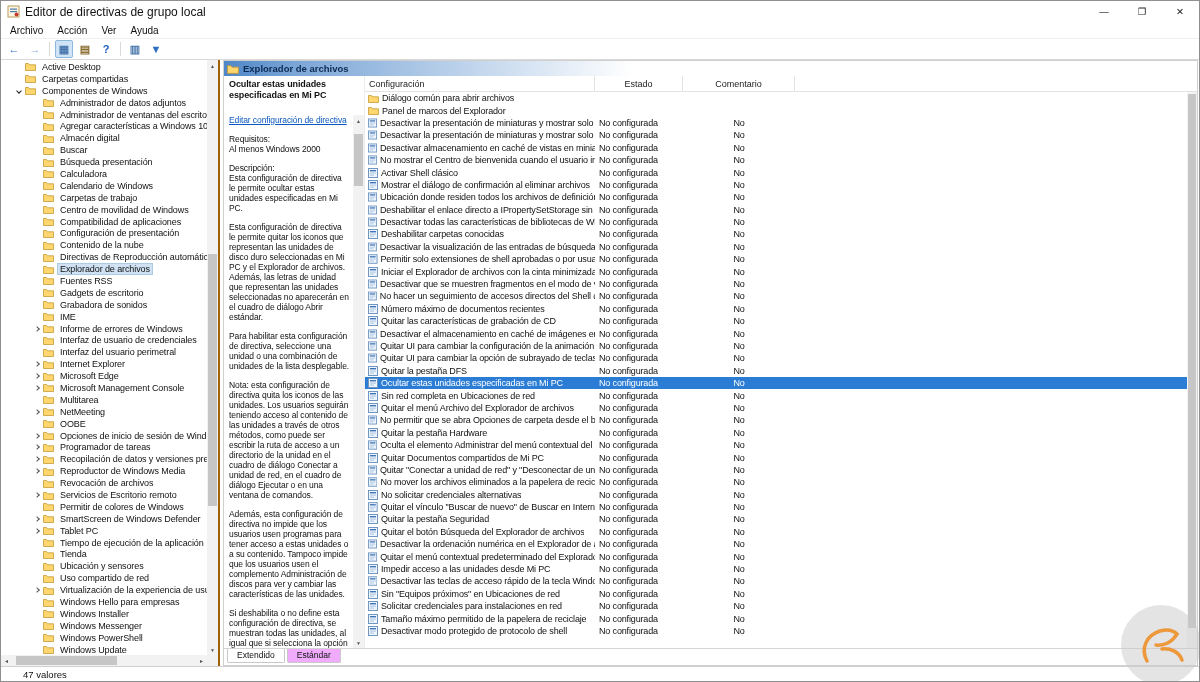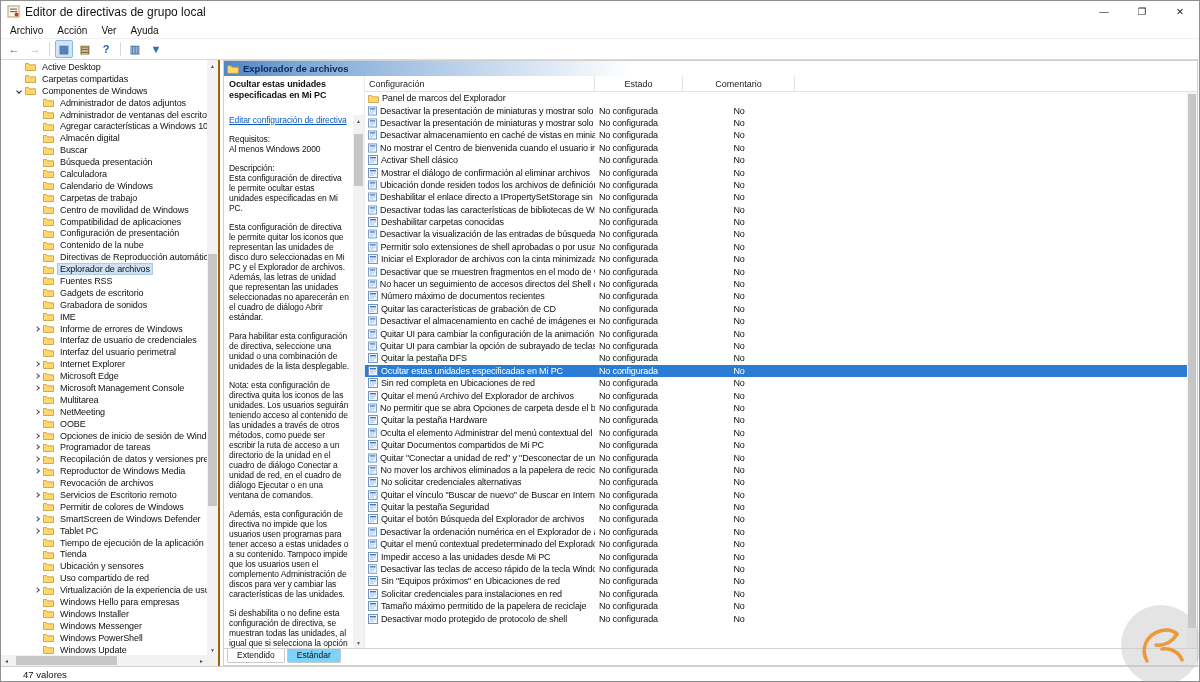--- a/index.html
+++ b/index.html
@@ -67,21 +67,21 @@
 .lrow{height:12.4px;display:flex;align-items:center;font-size:9px;letter-spacing:-.15px}
 .lrow .c1{width:230px;flex:0 0 auto;display:flex;align-items:center;gap:3px;padding-left:3px;overflow:hidden;white-space:nowrap}
 .lrow .c2{width:88px;flex:0 0 auto;padding-left:4px;white-space:nowrap;overflow:hidden}
 .lrow .c3{width:112px;flex:0 0 auto;text-align:center}
 .lrow.selected{background:#2a7cd4;color:#fff}
 .llabel{overflow:hidden;white-space:nowrap}
 .list-scroll{position:absolute;top:16px;bottom:0;right:0;width:10px;background:#f4f4f4}
 .list-scroll .sb-thumb{left:1px;right:1px;top:2px;height:96%}
 
 .tabs-row{height:17px;flex:0 0 auto;border-top:1px solid #d4d4d4;display:flex;align-items:flex-start;padding-left:3px;background:#fff}
-.tab{font-size:8.5px;padding:1px 9px 2px;border:1px solid #c8c8c8;border-top:none;background:#7dd3fc;margin-right:2px;border-radius:0 0 2px 2px;cursor:default}
+.tab{font-size:8.5px;padding:1px 9px 2px;border:1px solid #c8c8c8;border-top:none;background:#f0abfc;margin-right:2px;border-radius:0 0 2px 2px;cursor:default}
 .tab.active{background:#fff}
 
 .statusbar{height:15px;flex:0 0 auto;border-top:1px solid #d0d0d0;display:flex;align-items:center;padding-left:22px;font-size:9.5px}
 
 .watermark{position:absolute;right:-6px;bottom:-8px;width:88px;height:88px;z-index:5;pointer-events:none}
 </style>
 </head>
 <body>
 
 <div class="window">
@@ -660,20 +660,30 @@
             <div class="hc h1">Configuración</div>
             <div class="hc h2">Estado</div>
             <div class="hc h3">Comentario</div>
           </div>
           <div class="list-rows">
               <div class="lrow">
                 <div class="c1">
                   <svg width="11" height="9" viewBox="0 0 11 9">
                     <path d="M.5 1.5h3l1 1.3h6v5.7H.5z" fill="#ffd76e" stroke="#c49a36" stroke-width=".8"></path>
                   </svg>
+                  <span class="llabel">Diálogo común para abrir archivos</span>
+                </div>
+                <div class="c2"></div>
+                <div class="c3"></div>
+              </div>
+              <div class="lrow">
+                <div class="c1">
+                  <svg width="11" height="9" viewBox="0 0 11 9">
+                    <path d="M.5 1.5h3l1 1.3h6v5.7H.5z" fill="#ffd76e" stroke="#c49a36" stroke-width=".8"></path>
+                  </svg>
                   <span class="llabel">Panel de marcos del Explorador</span>
                 </div>
                 <div class="c2"></div>
                 <div class="c3"></div>
               </div>
               <div class="lrow">
                 <div class="c1">
                   <svg width="10" height="10" viewBox="0 0 10 10">
                     <rect x=".5" y=".5" width="9" height="9" fill="#eef5fc" stroke="#6f96c2"></rect>
                     <rect x="2" y="2" width="6" height="1.4" fill="#3f74b8"></rect>

